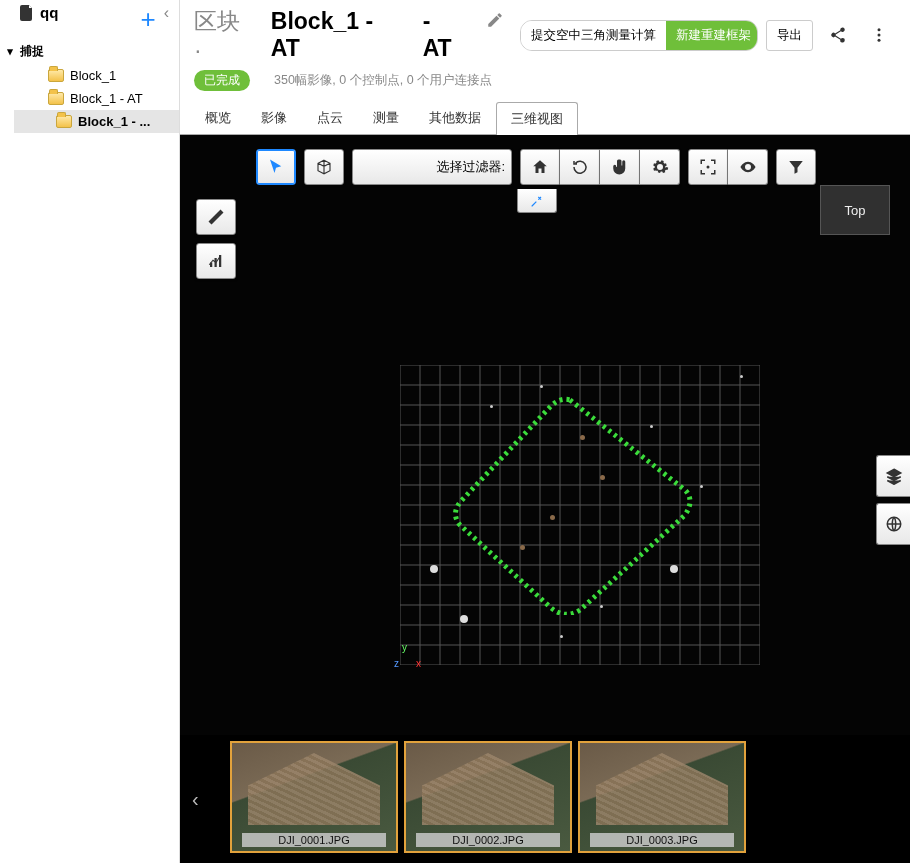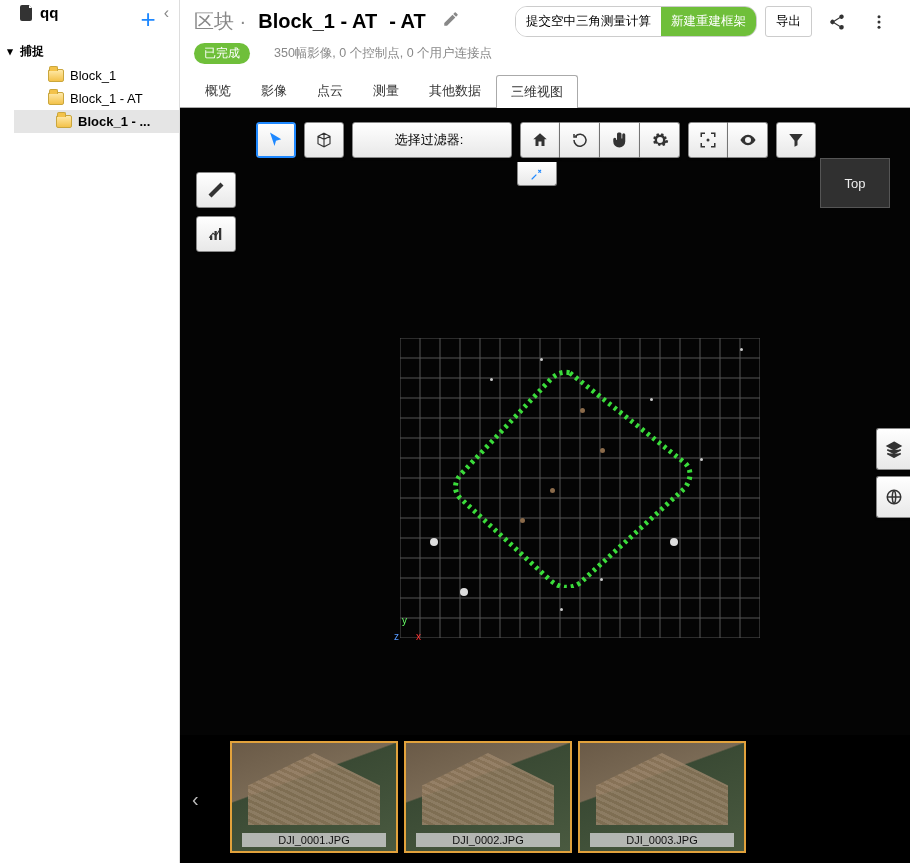--- a/index.html
+++ b/index.html
@@ -15,42 +15,42 @@
   .sb-section { display: flex; align-items: center; gap: 4px; padding: 4px 6px 4px 4px; font-weight: 700; font-size: 12px; cursor: pointer; }
   .sb-section::before { content: "▾"; font-size: 11px; width: 12px; display: inline-block; text-align: center; }
   .tree { padding-left: 6px; }
   .tree-item { display: flex; align-items: center; gap: 6px; padding: 4px 6px 4px 42px; cursor: pointer; white-space: nowrap; overflow: hidden; text-overflow: ellipsis; font-size: 13px; }
   .tree-item.selected { background: #e5e5e5; font-weight: 700; margin-left: 8px; }
   .folder-icon { width: 16px; height: 13px; background: linear-gradient(to bottom,#ffe9a8,#f3c24a); border: 1px solid #caa63c; border-radius: 2px; position: relative; flex-shrink: 0; }
   .folder-icon::before { content: ""; position: absolute; top: -4px; left: 0; width: 7px; height: 4px; background: #f3c24a; border: 1px solid #caa63c; border-bottom: none; border-radius: 2px 2px 0 0; }
   
   .main { flex: 1; display: flex; flex-direction: column; overflow: hidden; }
   .topbar { display: flex; align-items: center; padding: 6px 14px 2px 14px; gap: 8px; }
-  .crumb { font-size: 20px; display: flex; align-items: baseline; gap: 12px; flex-wrap: nowrap; }
+  .crumb { font-size: 23px; display: flex; align-items: baseline; gap: 18px; flex-wrap: nowrap; }
   .crumb .light { color: #888; }
   .crumb .bold { font-weight: 700; }
   .edit-icon { color: #888; font-size: 14px; margin-left: 4px; }
   .top-spacer { flex: 1; }
   .btn-group { display: flex; border: 1px solid #ccc; border-radius: 12px; overflow: hidden; }
   .btn { padding: 6px 10px; font-size: 12.5px; background: #fff; cursor: pointer; white-space: nowrap; display: flex; align-items: center; }
   .btn.primary { background: #6fbf3a; color: #fff; }
   .btn.solo { border: 1px solid #ccc; border-radius: 3px; }
   .icon-btn { width: 34px; height: 30px; display: flex; align-items: center; justify-content: center; cursor: pointer; color: #333; }
   .statusbar { display: flex; align-items: center; gap: 24px; padding: 4px 14px 10px 14px; font-size: 12.5px; color: #888; }
   .badge { background: #6fbf3a; color: #fff; border-radius: 12px; padding: 2px 10px; font-size: 12px; }
   .tabs { display: flex; border-bottom: 1px solid #aaa; padding-left: 10px; gap: 0; }
   .tab { padding: 7px 14px; font-size: 13px; cursor: pointer; border: 1px solid transparent; border-bottom: none; color: #333; }
   .tab.active { border-color: #aaa; background: #fff; position: relative; top: 1px; border-radius: 3px 3px 0 0; }
   
   .viewport { flex: 1; background: #040404; position: relative; overflow: hidden; }
   .vp-toolbar { position: absolute; top: 14px; left: 76px; right: 20px; display: flex; gap: 8px; align-items: flex-start; }
   .tool-btn, .tool-box { background: linear-gradient(to bottom,#fff,#e8e8e8); border: 1px solid #888; border-radius: 3px; height: 36px; display: flex; align-items: center; justify-content: center; cursor: pointer; box-shadow: 0 1px 2px rgba(0,0,0,.5); }
   .tool-btn { width: 40px; }
   .tool-btn.active { border-color: #1e88ff; box-shadow: 0 0 0 1px #1e88ff inset; }
-  .filter-select { flex: none; width: 160px; justify-content: center; padding-right: 6px; font-size: 13px; overflow: hidden; }
+  .filter-select { flex: none; width: 160px; justify-content: flex-end; padding-right: 6px; font-size: 13px; overflow: hidden; }
   .tool-cluster { display: flex; }
   .tool-cluster .tool-btn { border-radius: 0; border-left: none; }
   .tool-cluster .tool-btn:first-child { border-left: 1px solid #888; border-radius: 3px 0 0 3px; }
   .tool-cluster .tool-btn:last-child { border-radius: 0 3px 3px 0; }
   .vp-left-tools { position: absolute; top: 64px; left: 16px; display: flex; flex-direction: column; gap: 8px; }
   .vp-drop { position: absolute; top: 54px; left: 337px; width: 40px; height: 24px; background: linear-gradient(to bottom,#fff,#e8e8e8); border: 1px solid #888; border-top: none; border-radius: 0 0 3px 3px; display: flex; align-items: center; justify-content: center; cursor: pointer; }
   .vp-label-top { position: absolute; top: 50px; right: 20px; width: 70px; height: 50px; background: #303030; color: #eee; display: flex; align-items: center; justify-content: center; font-size: 13px; border: 1px solid #555; }
   .vp-right-tools { position: absolute; right: 0; top: 320px; display: flex; flex-direction: column; gap: 6px; }
   .vp-right-tools .tool-btn { width: 34px; height: 42px; border-radius: 3px 0 0 3px; border-right: none; }
   

